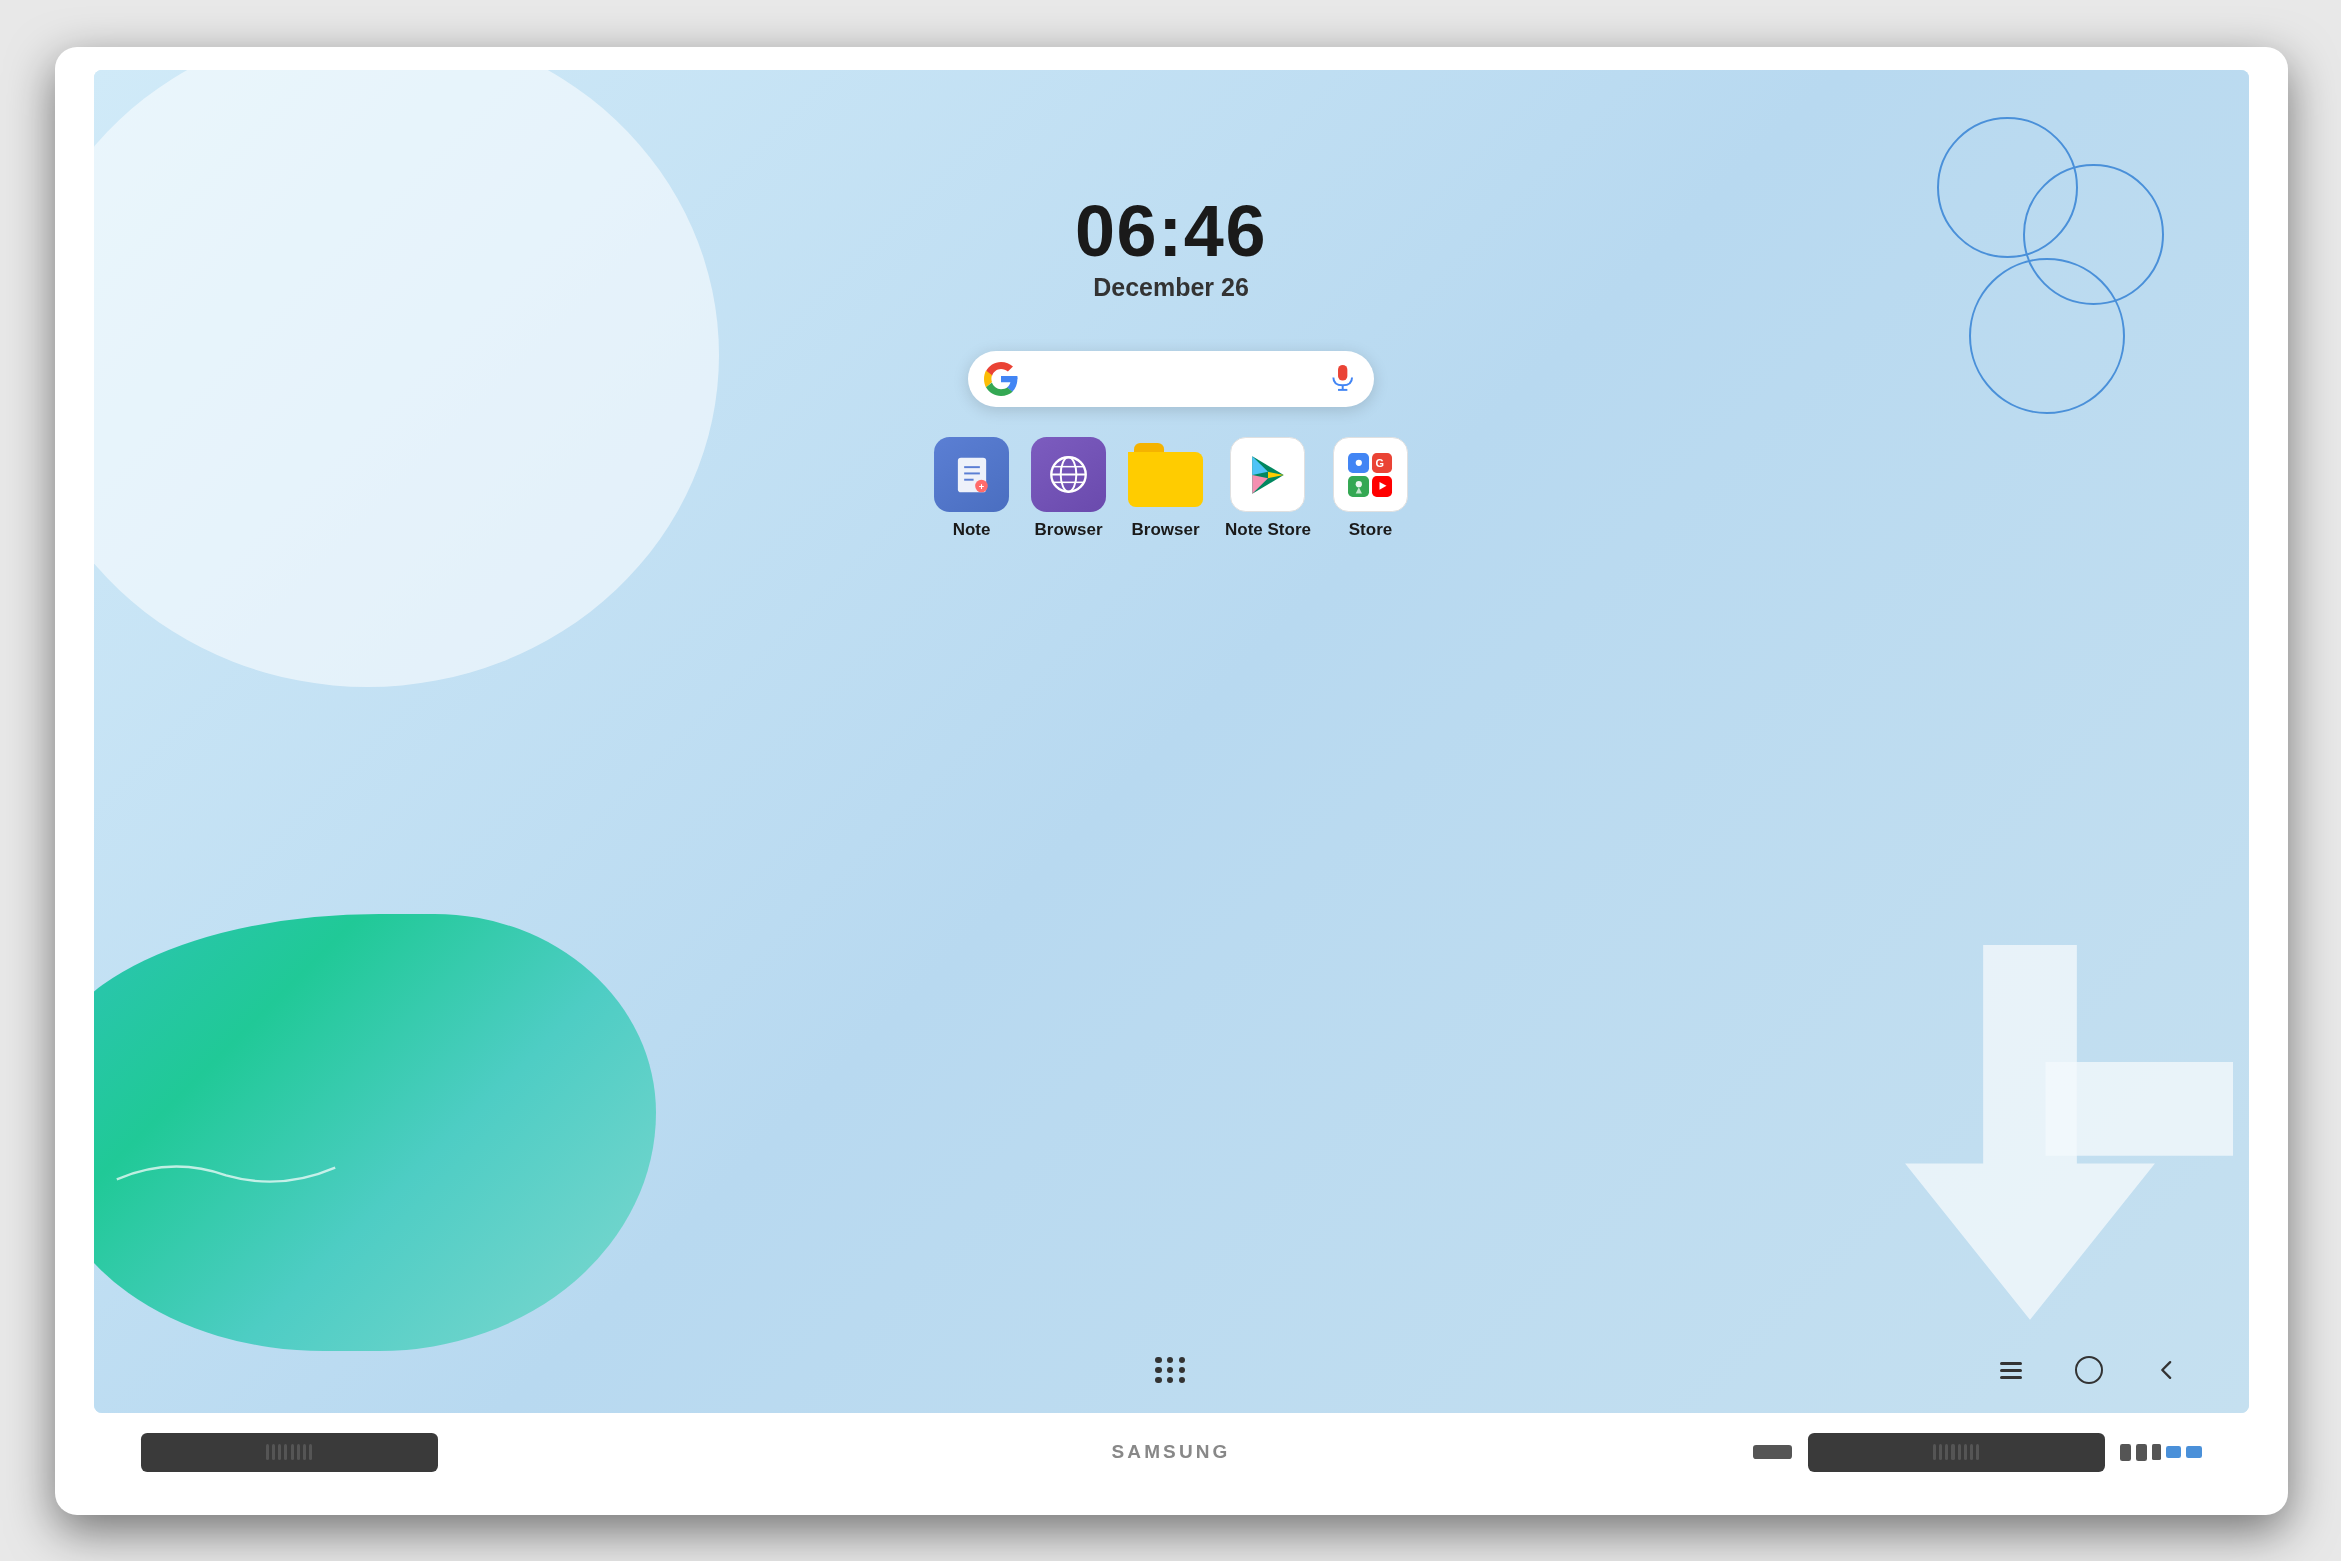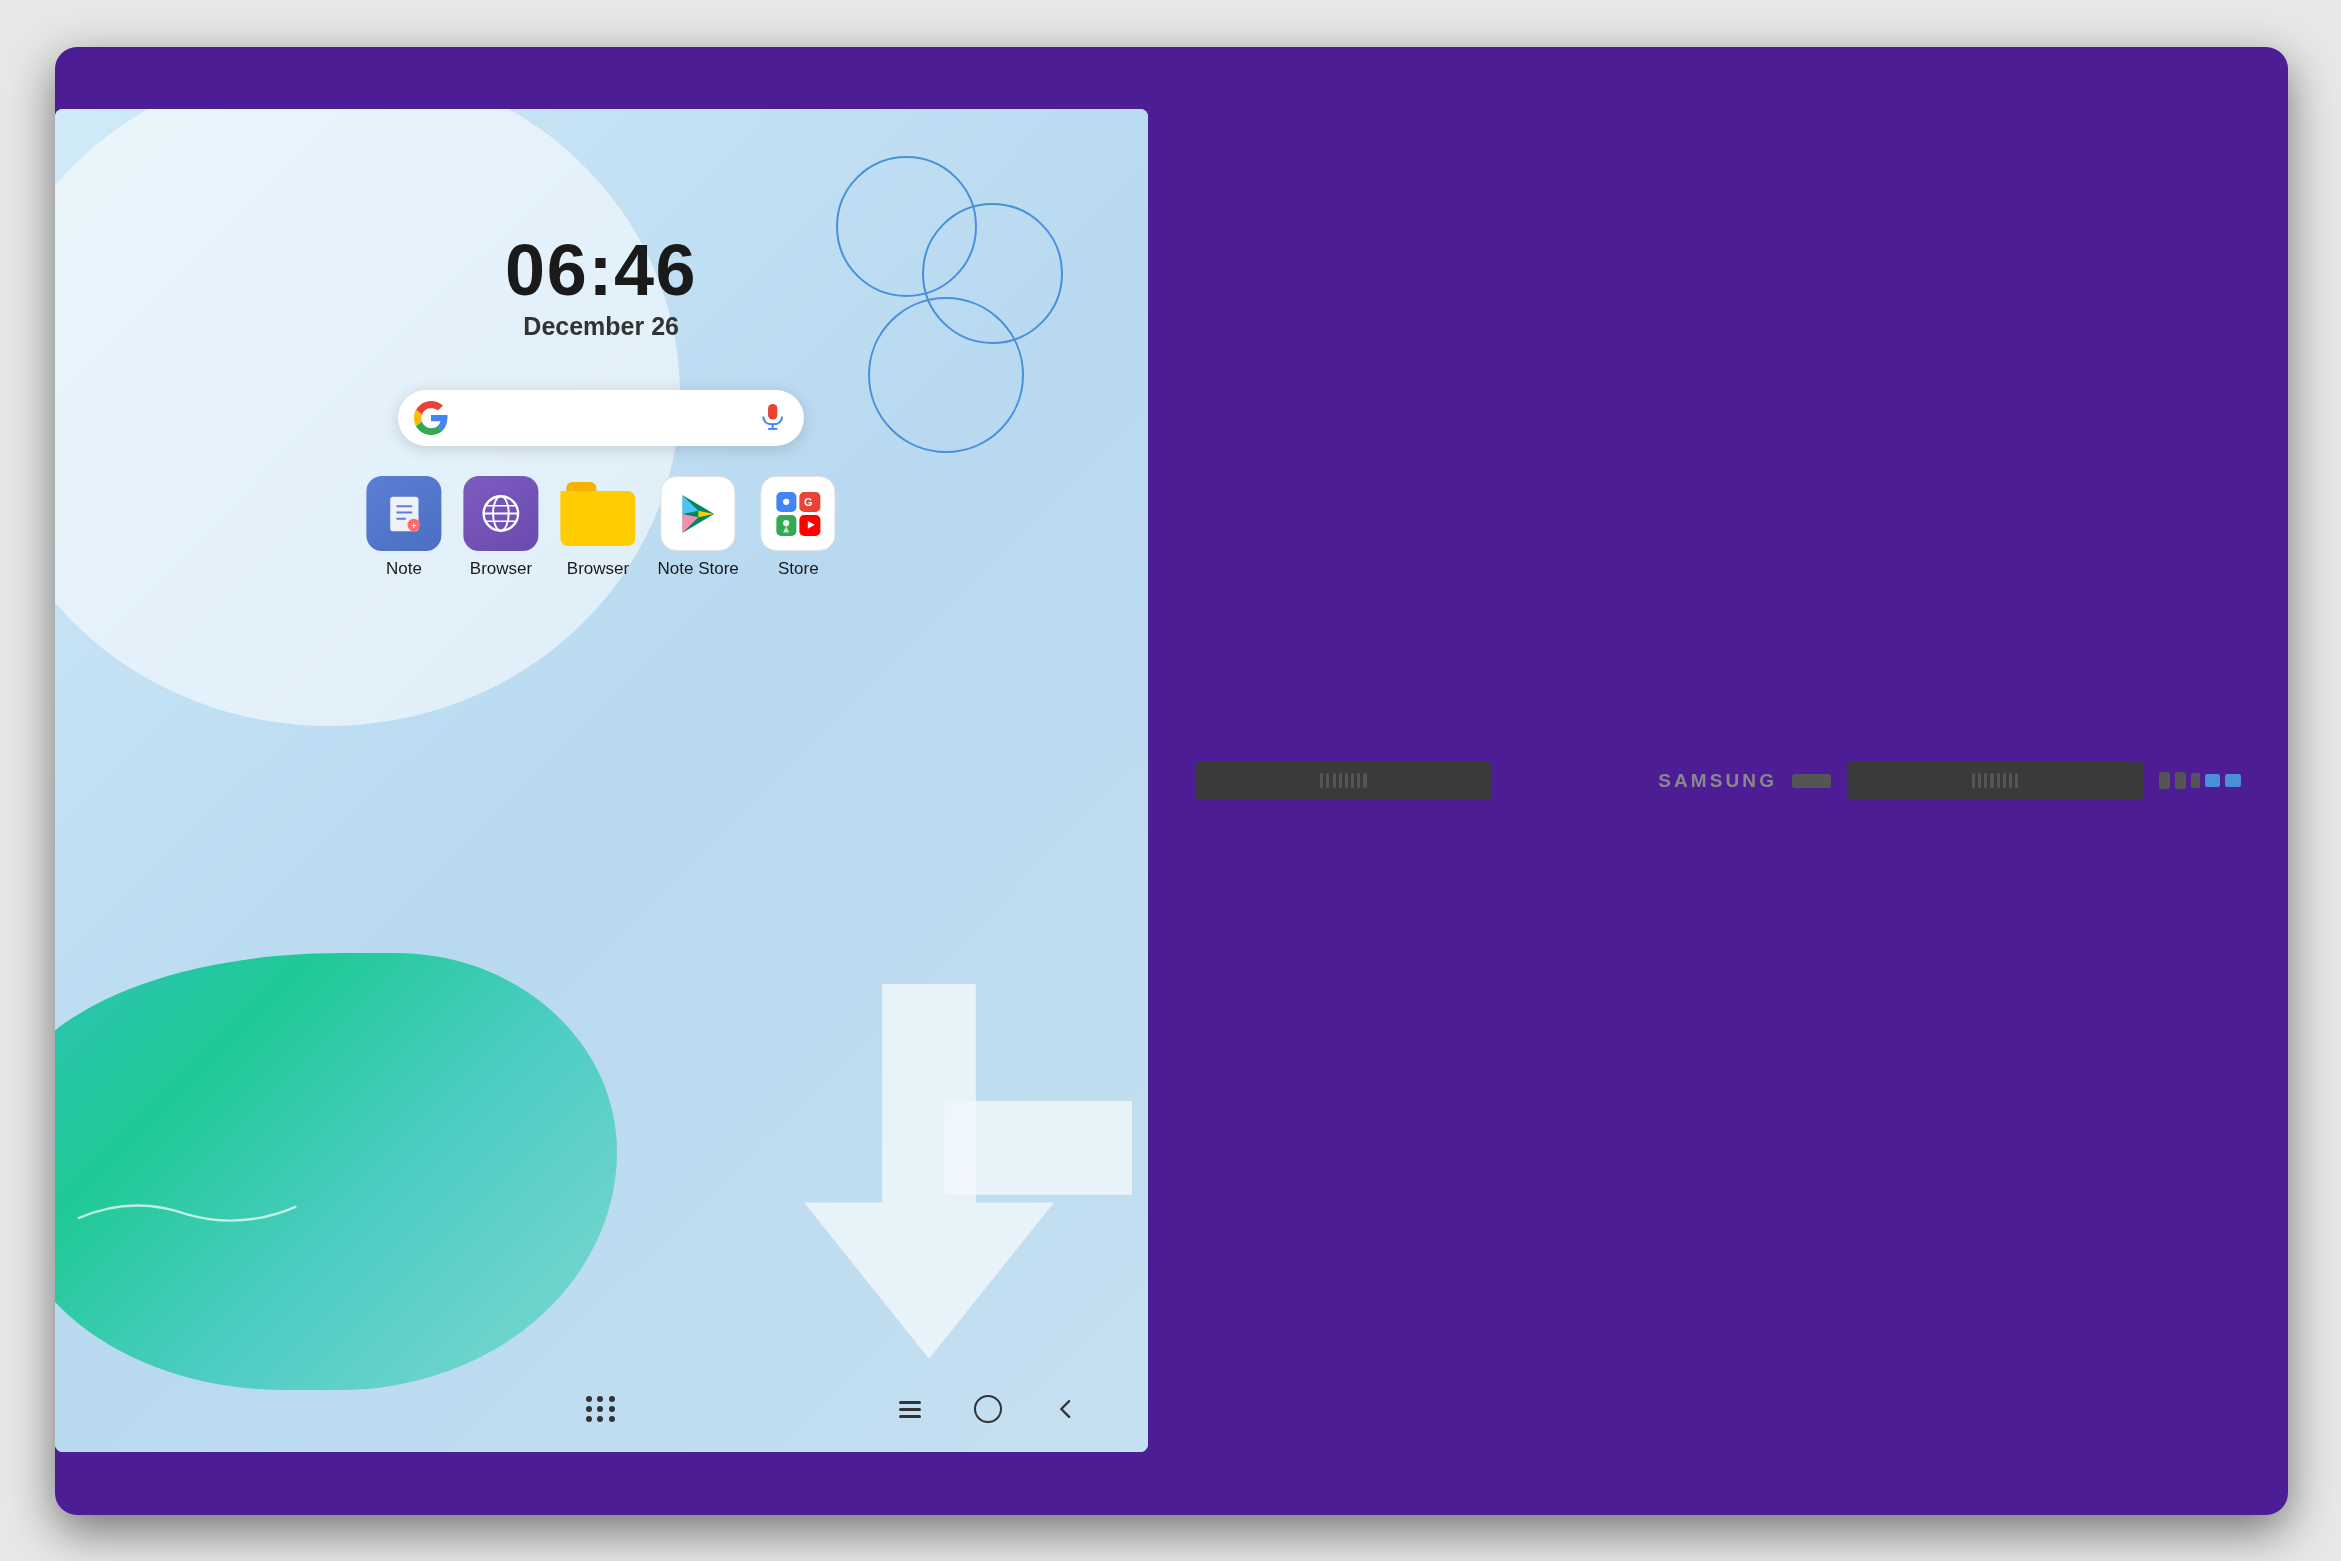--- a/index.html
+++ b/index.html
@@ -9,24 +9,24 @@
       background: #e8e8e8;
       display: flex;
       align-items: center;
       justify-content: center;
       font-family: 'Arial', sans-serif;
     }
 
     .tv-outer {
       width: 2233px;
       height: 1468px;
-      background: #4c1d95;
+      background: #ffffff;
       border-radius: 22px;
       display: flex;
-      flex-direction: row;
+      flex-direction: column;
       align-items: center;
       justify-content: center;
       position: relative;
       box-shadow: 0 15.6px 47px rgba(0,0,0,0.5);
     }
 
     .tv-screen {
       width: 2155px;
       height: 1343px;
       border-radius: 7.8px;
@@ -196,21 +196,21 @@
       display: flex;
       align-items: center;
       justify-content: center;
       font-size: 37px;
     }
 
     .app-label {
       font-size: 17px;
       color: #1a1a1a;
       text-align: left;
-      font-weight: 400;
+      font-weight: 700;
     }
 
     
     .icon-note {
       background: linear-gradient(145deg, #5b7fd4, #4a6ec0);
     }
 
     
     .icon-browser {
       background: linear-gradient(145deg, #7c5cbf, #6a4aad);

